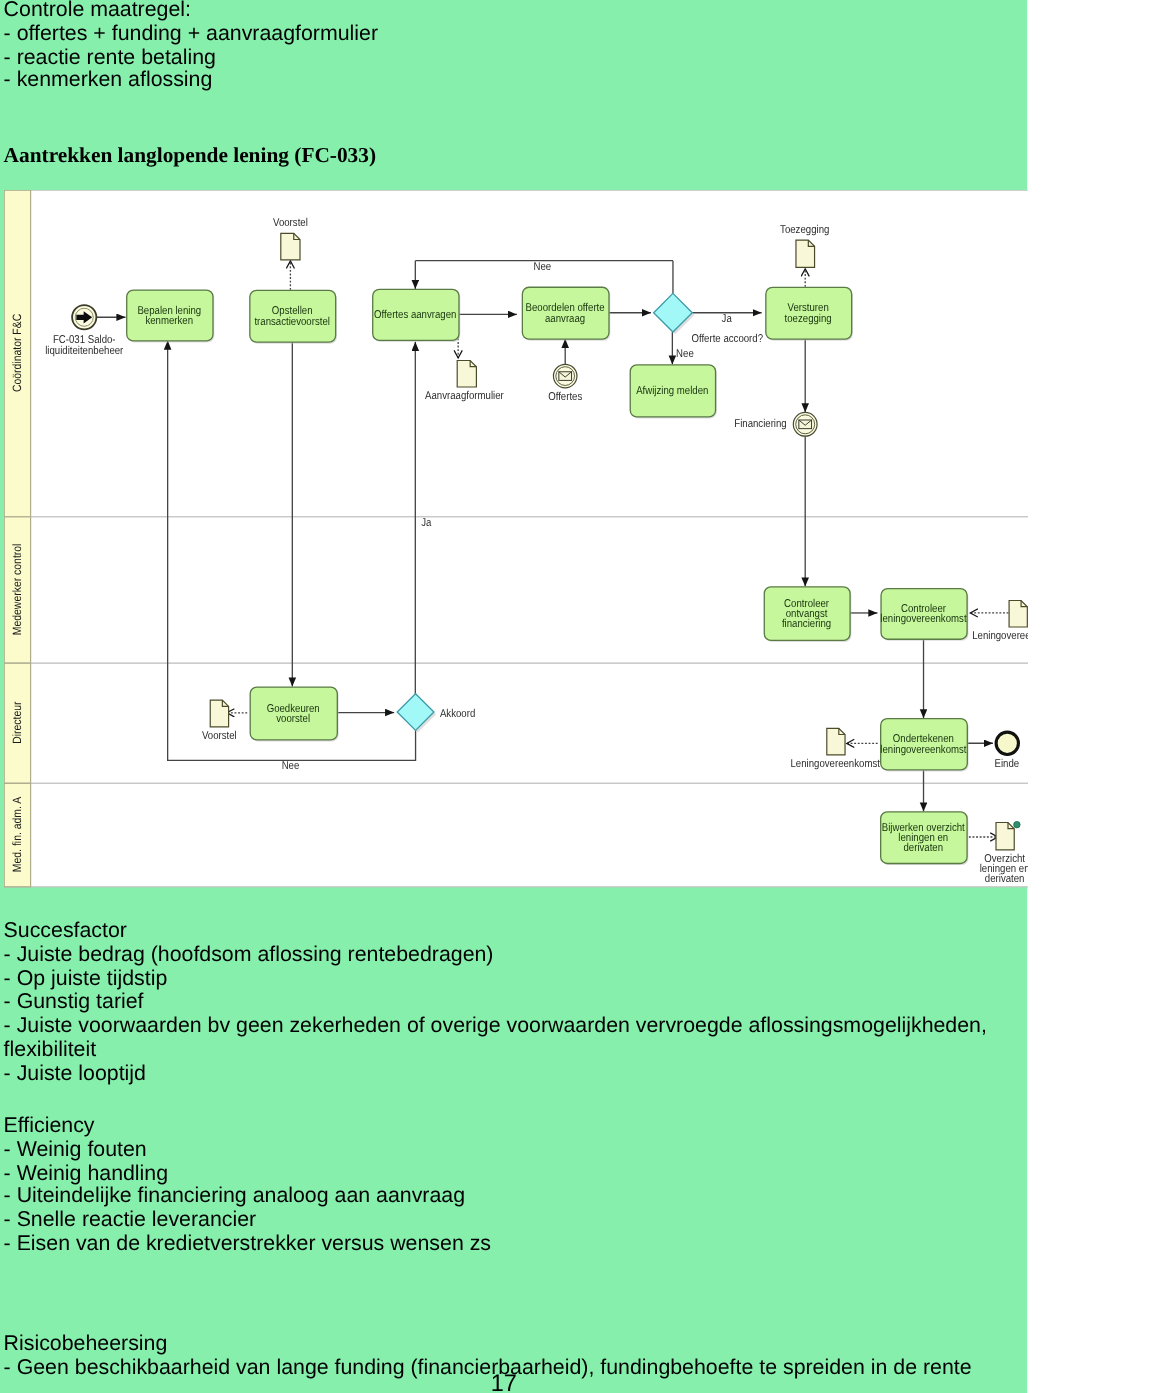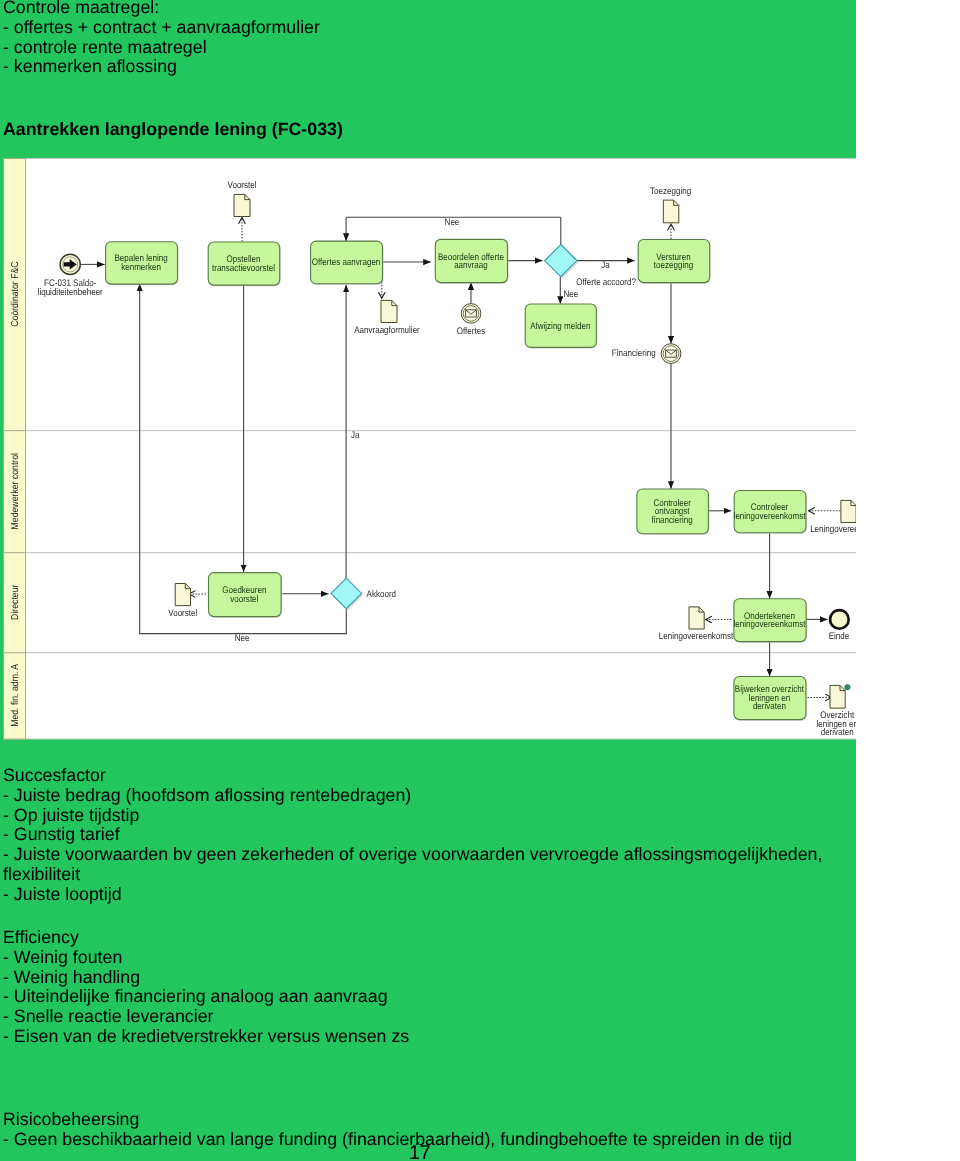--- a/index.html
+++ b/index.html
@@ -1,33 +1,33 @@
 <!DOCTYPE html>
 <html><head>
 <meta charset="utf-8">
 <style>
   html,body{margin:0;padding:0;background:#fff;}
   body{width:960px;height:1161px;font-family:"Liberation Sans",sans-serif;color:#000;-webkit-font-smoothing:antialiased;text-rendering:geometricPrecision;}
-  #page{position:relative;width:856px;height:1161px;overflow:hidden;background:#22c55e;}
+  #page{position:relative;width:856px;height:1161px;overflow:hidden;background:#86efac;}
 
   .blk{position:absolute;white-space:pre;font-size:17.8px;line-height:19.8px;color:#000;}
-  .blk.bold{font-weight:bold;}
+  .blk.bold{font-weight:bold;font-family:Liberation Serif, serif;}
 
   
   #diagram{position:absolute;left:3px;top:158.2px;width:953px;height:583px;}
   #svg-layer{position:absolute;left:0;top:0;shape-rendering:geometricPrecision;transform:translateZ(0);}
   .dlabel{font-size:9.5px;fill:#2b2b2b;font-family:"Liberation Sans",sans-serif;}
   .dtask{font-size:9.5px;fill:#16320d;font-family:"Liberation Sans",sans-serif;}
   .lanetxt{font-size:10px;fill:#1a1a1a;font-family:"Liberation Sans",sans-serif;}
 </style>
 </head>
 <body>
 <div id="page">
 
-  <div class="blk" id="top-block" style="left:3px;top:-2px;"><span class="line">Controle maatregel:</span><br><span class="line">- offertes + contract + aanvraagformulier</span><br><span class="line">- controle rente maatregel</span><br><span class="line">- kenmerken aflossing</span></div>
+  <div class="blk" id="top-block" style="left:3px;top:-2px;"><span class="line">Controle maatregel:</span><br><span class="line">- offertes + funding + aanvraagformulier</span><br><span class="line">- reactie rente betaling</span><br><span class="line">- kenmerken aflossing</span></div>
 
   <div class="blk bold" style="left:3px;top:120px;">Aantrekken langlopende lening (FC-033)</div>
 
   <div id="diagram">
     <svg id="svg-layer" width="953" height="583" viewBox="0 0 953 583" xmlns="http://www.w3.org/2000/svg">
         <defs>
           <marker id="arr" markerWidth="9" markerHeight="8" refX="7.6" refY="3.15" orient="auto" markerUnits="userSpaceOnUse">
             <path d="M0,0 L7.6,3.15 L0,6.3 z" fill="#151515"></path>
           </marker>
           <marker id="oarr" markerWidth="12" markerHeight="12" refX="6.6" refY="3.8" orient="auto" markerUnits="userSpaceOnUse">
@@ -228,16 +228,16 @@
           <text x="0" y="0" class="dlabel" text-anchor="start" dominant-baseline="central" transform="translate(560.4,136.6) scale(0.845,1)">Nee</text>
           <text x="0" y="0" class="dlabel" text-anchor="start" dominant-baseline="central" transform="translate(598.3,107.8) scale(0.845,1)">Ja</text>
           <text x="0" y="0" class="dlabel" text-anchor="start" dominant-baseline="central" transform="translate(348,277.5) scale(0.845,1)">Ja</text>
           <text x="0" y="0" class="dlabel" text-anchor="start" dominant-baseline="central" transform="translate(231.7,480.6) scale(0.845,1)">Nee</text>
         </g>
       </svg>
   </div>
 
   <div class="blk" id="succes-block" style="left:3px;top:766px;"><span class="line">Succesfactor</span><br><span class="line">- Juiste bedrag (hoofdsom aflossing rentebedragen)</span><br><span class="line">- Op juiste tijdstip</span><br><span class="line">- Gunstig tarief</span><br><span class="line">- Juiste voorwaarden bv geen zekerheden of overige voorwaarden vervroegde aflossingsmogelijkheden,</span><br><span class="line">flexibiliteit</span><br><span class="line">- Juiste looptijd</span></div>
   <div class="blk" id="effic-block" style="left:3px;top:928px;"><span class="line">Efficiency</span><br><span class="line">- Weinig fouten</span><br><span class="line">- Weinig handling</span><br><span class="line">- Uiteindelijke financiering analoog aan aanvraag</span><br><span class="line">- Snelle reactie leverancier</span><br><span class="line">- Eisen van de kredietverstrekker versus wensen zs</span></div>
-  <div class="blk" id="risico-block" style="left:3px;top:1070px;margin-top:40px;"><span class="line">Risicobeheersing</span><br><span class="line">- Geen beschikbaarheid van lange funding (financierbaarheid), fundingbehoefte te spreiden in de tijd</span></div>
+  <div class="blk" id="risico-block" style="left:3px;top:1070px;margin-top:40px;"><span class="line">Risicobeheersing</span><br><span class="line">- Geen beschikbaarheid van lange funding (financierbaarheid), fundingbehoefte te spreiden in de rente</span></div>
 
   <div class="blk" style="left:0;top:1143px;width:839.6px;text-align:center;white-space:normal;font-size:20px;line-height:20px;transform:scaleX(0.98);transform-origin:419.8px 50%;">17</div>
 </div>
 
 </body></html>

